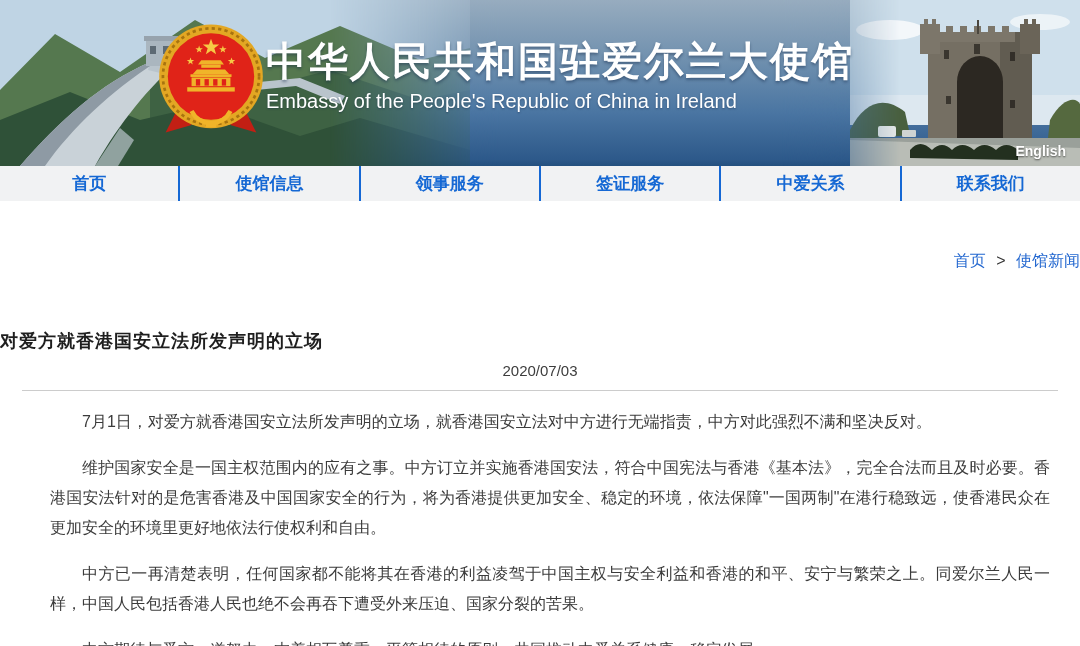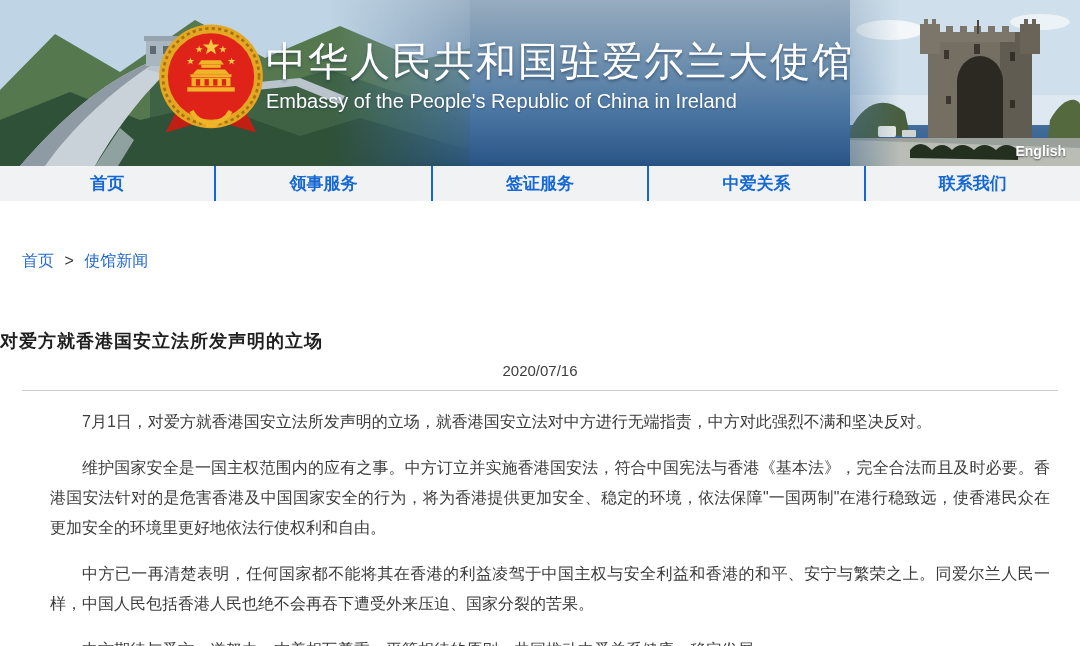--- a/index.html
+++ b/index.html
@@ -15,35 +15,35 @@
   .fade-left { position:absolute; left:330px; top:0; width:200px; height:166px;
     background:linear-gradient(180deg,#97acbf 0%,#7493b0 32%,#4a75a2 68%,#2d598a 96%,#24507e 100%);
     -webkit-mask-image:linear-gradient(90deg,transparent,#000 85%);
     mask-image:linear-gradient(90deg,transparent,#000 85%); }
   .fade-right { position:absolute; right:180px; top:0; width:140px; height:166px;
     background:linear-gradient(180deg,#97acbf 0%,#7493b0 32%,#4a75a2 68%,#2d598a 96%,#24507e 100%);
     -webkit-mask-image:linear-gradient(270deg,transparent,#000 85%);
     mask-image:linear-gradient(270deg,transparent,#000 85%); }
   .emblem { position:absolute; left:157px; top:20px; width:108px; height:128px; }
   .banner-titles { position:absolute; left:266px; top:36px; color:#fff; }
-  .title-cn { font-size:40px; font-weight:normal; letter-spacing:2px; line-height:50px;
+  .title-cn { font-size:40px; font-weight:bold; letter-spacing:2px; line-height:50px;
     text-shadow:0 2px 3px rgba(20,40,70,.45); white-space:nowrap; }
   .title-en { font-size:20px; line-height:26px; margin-top:2px;
     text-shadow:0 1px 2px rgba(20,40,70,.45); white-space:nowrap; }
   .english-link { position:absolute; right:14px; bottom:7px; color:#fff; font-size:14px;
     font-weight:bold; text-shadow:0 1px 2px rgba(0,0,0,.6); cursor:pointer; text-decoration:none; }
 
   
   .nav { display:flex; width:1080px; height:35px; background:#f1f2f3; align-items:stretch; }
   .nav-item { flex:1; display:flex; align-items:center; justify-content:center;
     color:#1568d4; font-size:17px; font-weight:bold; cursor:pointer; white-space:nowrap; }
   .nav-item + .nav-item { border-left:2px solid #1568d4; }
 
   
-  .breadcrumb { margin:50px 0 0 22px; font-size:16px; color:#333; }
+  .breadcrumb { margin:50px 0 0 22px; font-size:16px; color:#333;text-align:right; }
   .breadcrumb a { color:#2468d0; text-decoration:none; cursor:pointer; }
   .crumb-sep { margin:0 6px; color:#333; }
 
   .article-title { margin-top:57px; font-size:18px; font-weight:bold;
     color:#1f1f1f; letter-spacing:1px; }
   .article-date { margin-top:9px; text-align:center; font-size:15px; color:#3d3d3d; }
   .rule { border:0; border-top:1px solid #ccc; margin:11px 22px 0 22px; }
 
   .article-body { margin:0 30px 0 50px; color:#3b3b3b; font-size:16px; }
   .article-body p { line-height:30px; text-indent:2em; margin-top:16px; text-align:justify; }
@@ -151,34 +151,35 @@
   <div class="banner-titles">
     <div class="title-cn">中华人民共和国驻爱尔兰大使馆</div>
     <div class="title-en">Embassy of the People's Republic of China in Ireland</div>
   </div>
 
   <a class="english-link">English</a>
 </div>
 
 <div class="nav">
   <div class="nav-item">首页</div>
+  <div class="nav-item">使馆信息</div>
   <div class="nav-item">领事服务</div>
   <div class="nav-item">签证服务</div>
   <div class="nav-item">中爱关系</div>
   <div class="nav-item">联系我们</div>
 </div>
 
 <div class="breadcrumb">
   <a>首页</a>
   <span class="crumb-sep">&gt;</span>
   <a>使馆新闻</a>
 </div>
 
 <h1 class="article-title">对爱方就香港国安立法所发声明的立场</h1>
-<div class="article-date">2020/07/16</div>
+<div class="article-date">2020/07/03</div>
 <hr class="rule">
 
 <div class="article-body">
   <p>7月1日，对爱方就香港国安立法所发声明的立场，就香港国安立法对中方进行无端指责，中方对此强烈不满和坚决反对。</p>
   <p>维护国家安全是一国主权范围内的应有之事。中方订立并实施香港国安法，符合中国宪法与香港《基本法》，完全合法而且及时必要。香港国安法针对的是危害香港及中国国家安全的行为，将为香港提供更加安全、稳定的环境，依法保障"一国两制"在港行稳致远，使香港民众在更加安全的环境里更好地依法行使权利和自由。</p>
   <p>中方已一再清楚表明，任何国家都不能将其在香港的利益凌驾于中国主权与安全利益和香港的和平、安宁与繁荣之上。同爱尔兰人民一样，中国人民包括香港人民也绝不会再吞下遭受外来压迫、国家分裂的苦果。</p>
   <p>中方期待与爱方一道努力，本着相互尊重、平等相待的原则，共同推动中爱关系健康、稳定发展。</p>
 </div>
 
 </body></html>

